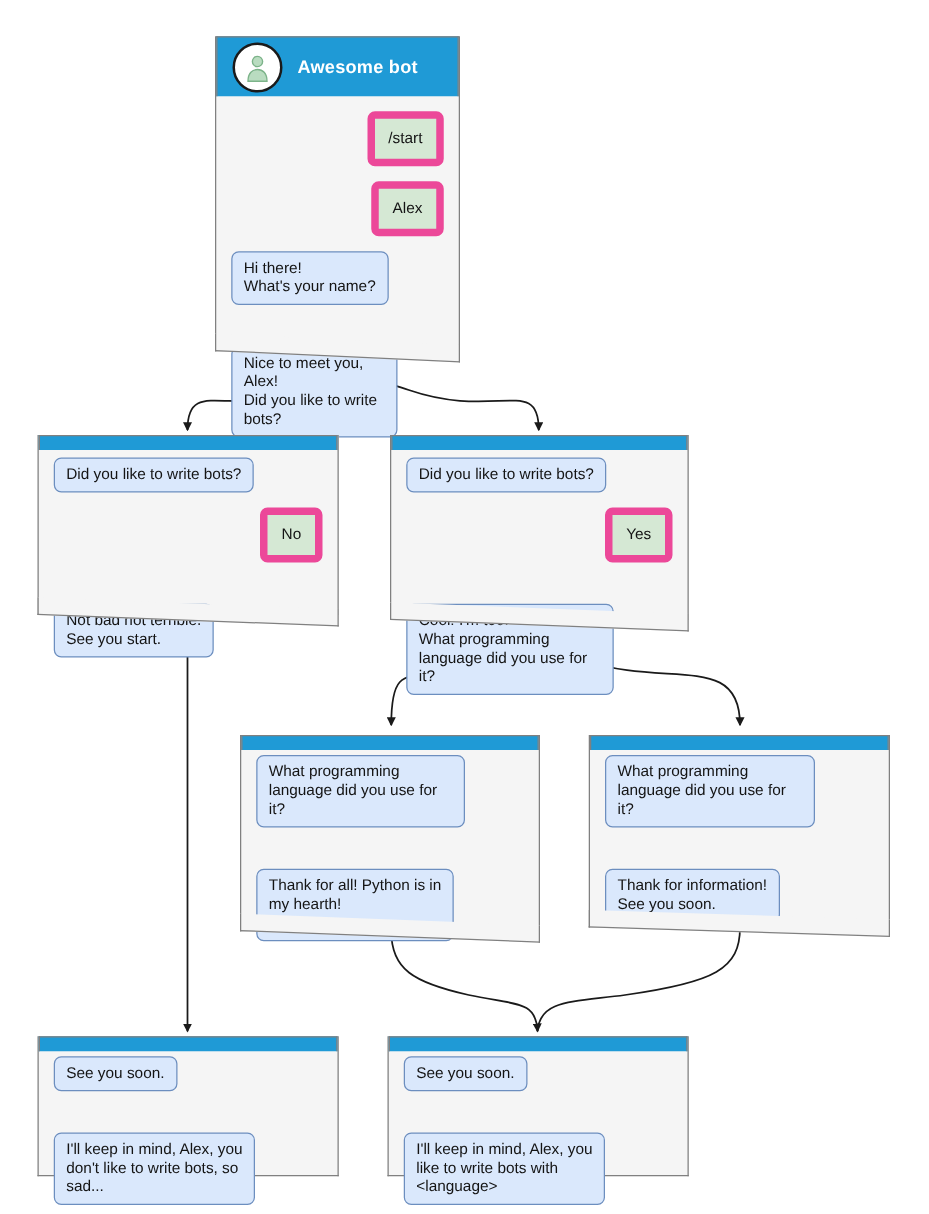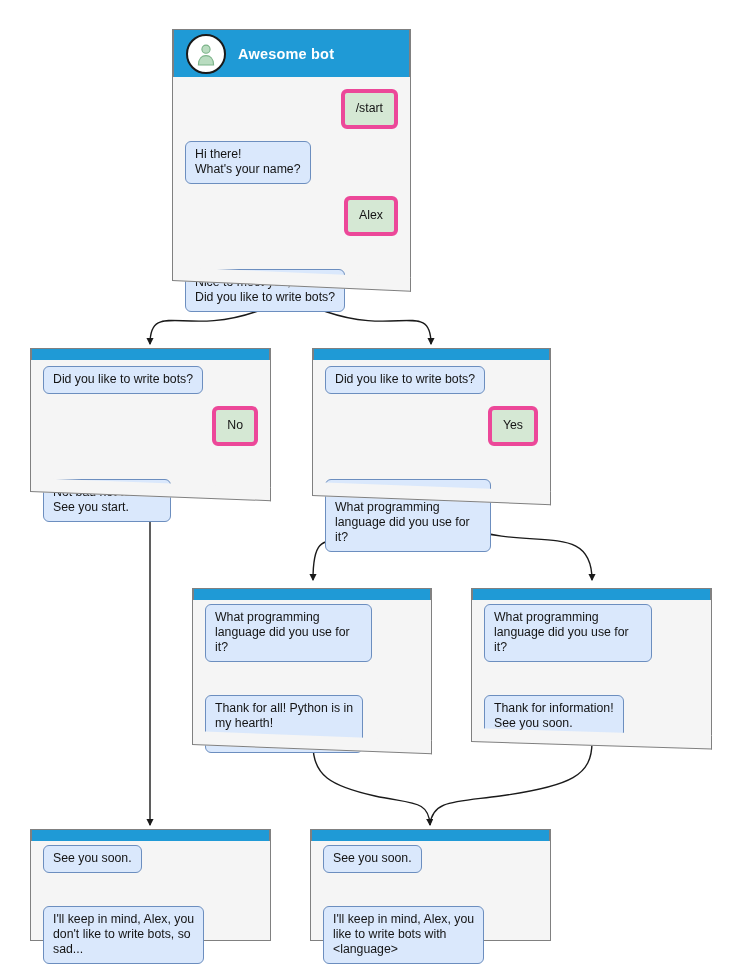--- a/index.html
+++ b/index.html
@@ -112,21 +112,21 @@
     color: #141414;
     white-space: pre-line;
     max-width: 78%;
   }
   .bubble.bot {
     background: #dae8fc;
     border: 1px solid #6c8ebf;
   }
   .bubble.user {
     background: #d5e8d4;
-    border: 4px solid #ec4899;
+    border: 6px solid #ec4899;
     padding: 8px 11px 9px 11px;
     min-width: 34px;
     text-align: left;
   }
 
   
   .node-body.tight { padding-top: 6px; }
 </style>
 </head>
 <body>
@@ -145,40 +145,40 @@
 
     <path d="M 150,492 L 150,825" fill="none" stroke="#1a1a1a" stroke-width="1.4" marker-end="url(#arrow)"></path>
 
     <path d="M 431,496 C 431,520 431,516 396,528 C 331,551 313,521 313,580" fill="none" stroke="#1a1a1a" stroke-width="1.4" marker-end="url(#arrow)"></path>
     <path d="M 431,496 C 431,520 431,516 466,528 C 534,551 592,521 592,580" fill="none" stroke="#1a1a1a" stroke-width="1.4" marker-end="url(#arrow)"></path>
 
     <path d="M 313,745 C 313,775 330,786 375,796 C 412,804 429,800 430,825" fill="none" stroke="#1a1a1a" stroke-width="1.4" marker-end="url(#arrow)"></path>
     <path d="M 592,742 C 592,775 572,786 500,796 C 455,802 432,800 430,825" fill="none" stroke="#1a1a1a" stroke-width="1.4"></path>
   </svg>
 
-  <div class="node" style="left:172px; top:29px; width:239px; height:252px;">
+  <div class="node" style="left:172px; top:29px; width:196px; height:252px;">
     <div class="node-header with-title">
       <div class="avatar">
         <svg width="24" height="24" viewBox="0 0 24 24" aria-hidden="true">
           <circle cx="12" cy="7.2" r="4.1" fill="#b9dcc0" stroke="#7cb389" stroke-width="1.1"></circle>
           <path d="M4.4 23 C4.4 16.4 8 13.6 12 13.6 C16 13.6 19.6 16.4 19.6 23 Z" fill="#b9dcc0" stroke="#7cb389" stroke-width="1.1"></path>
         </svg>
       </div>
       <div class="bot-title">Awesome bot</div>
     </div>
     <div class="node-body" style="padding-top:12px;">
       <div class="msg-row user">
         <div class="bubble user">/start</div>
       </div>
+      <div class="msg-row user">
+        <div class="bubble user">Alex</div>
+      </div>
       <div class="msg-row bot">
         <div class="bubble bot">Hi there!
 What's your name?</div>
-      </div>
-      <div class="msg-row user">
-        <div class="bubble user">Alex</div>
       </div>
       <div class="msg-row bot">
         <div class="bubble bot">Nice to meet you, Alex!
 Did you like to write bots?</div>
       </div>
     </div>
     <div class="node-skew" style="transform: skewY(2.6deg);"></div>
   </div>
 
   <div class="node" style="left:30px; top:348px; width:241px; height:144px;">

